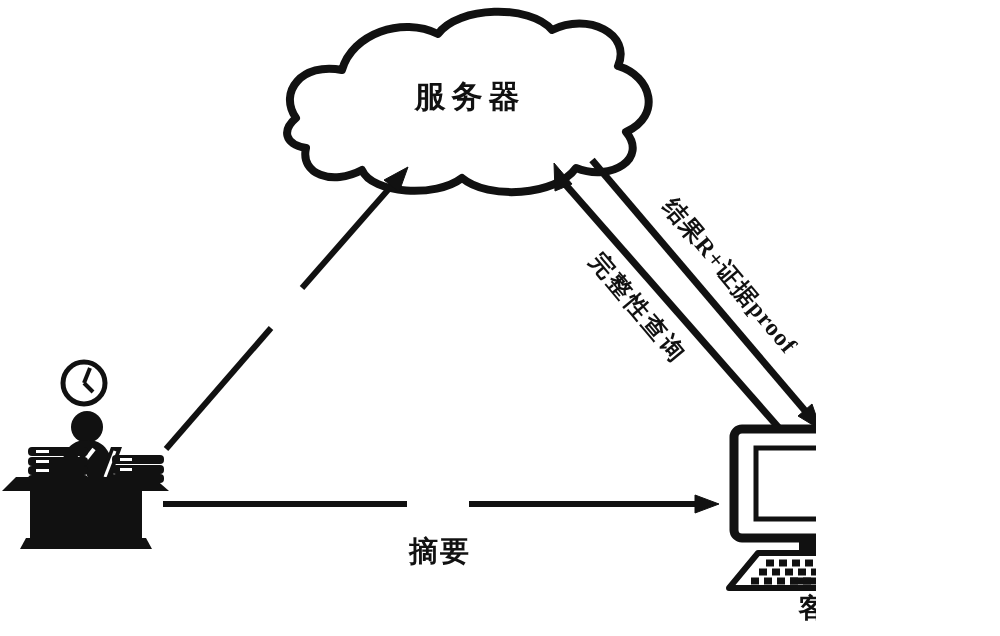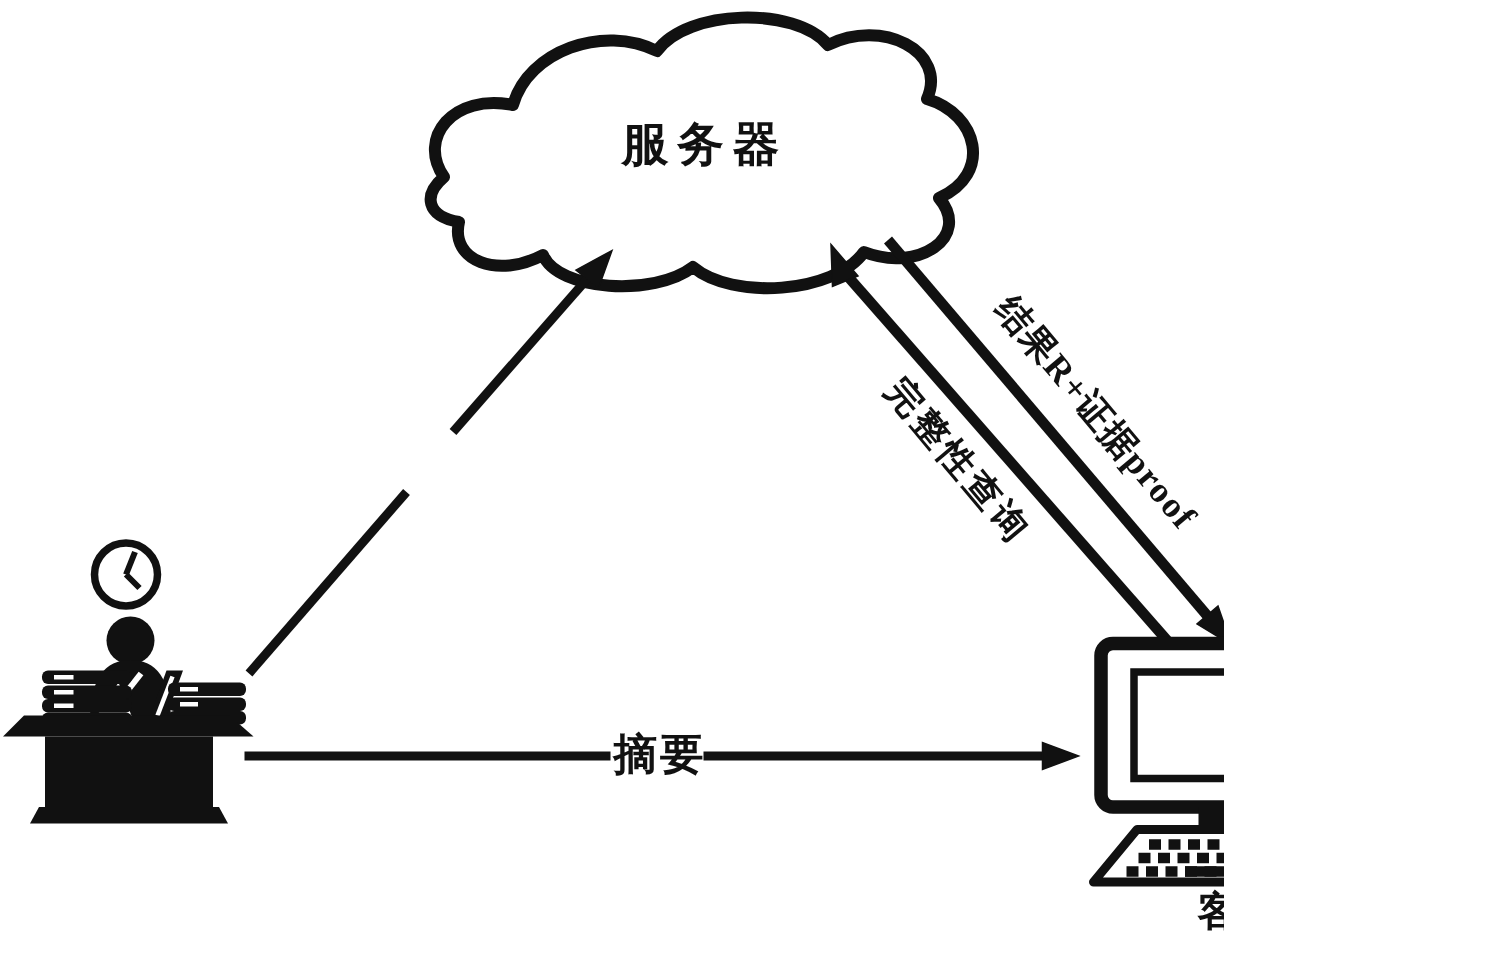--- a/index.html
+++ b/index.html
@@ -15,21 +15,21 @@
     position:absolute;
     transform:translate(-50%,-50%);
     font-weight:700;
     color:#111111;
     white-space:nowrap;
     line-height:1;
     z-index:3;
   }
   .lbl-server{font-size:31px;letter-spacing:6px;}
   .lbl-ads{font-size:29px;letter-spacing:1px;}
-  .lbl-digest{font-size:29px;letter-spacing:2px;}
+  .lbl-digest{font-size:29px;letter-spacing:2px;margin-top:47px;}
   .lbl-rot{font-size:24px;letter-spacing:3px;transform:translate(-50%,-50%) rotate(50deg);}
   .lbl-rot2{font-size:24px;letter-spacing:1px;transform:translate(-50%,-50%) rotate(50deg);}
   .lbl-owner{font-size:28px;letter-spacing:1px;}
   .lbl-client{font-size:27px;letter-spacing:2px;margin-left:32px;}
   .watermark{
     position:absolute;
     transform:translate(0,0);
     font-family:Liberation Serif, serif;
     font-weight:700;
     font-size:37px;

